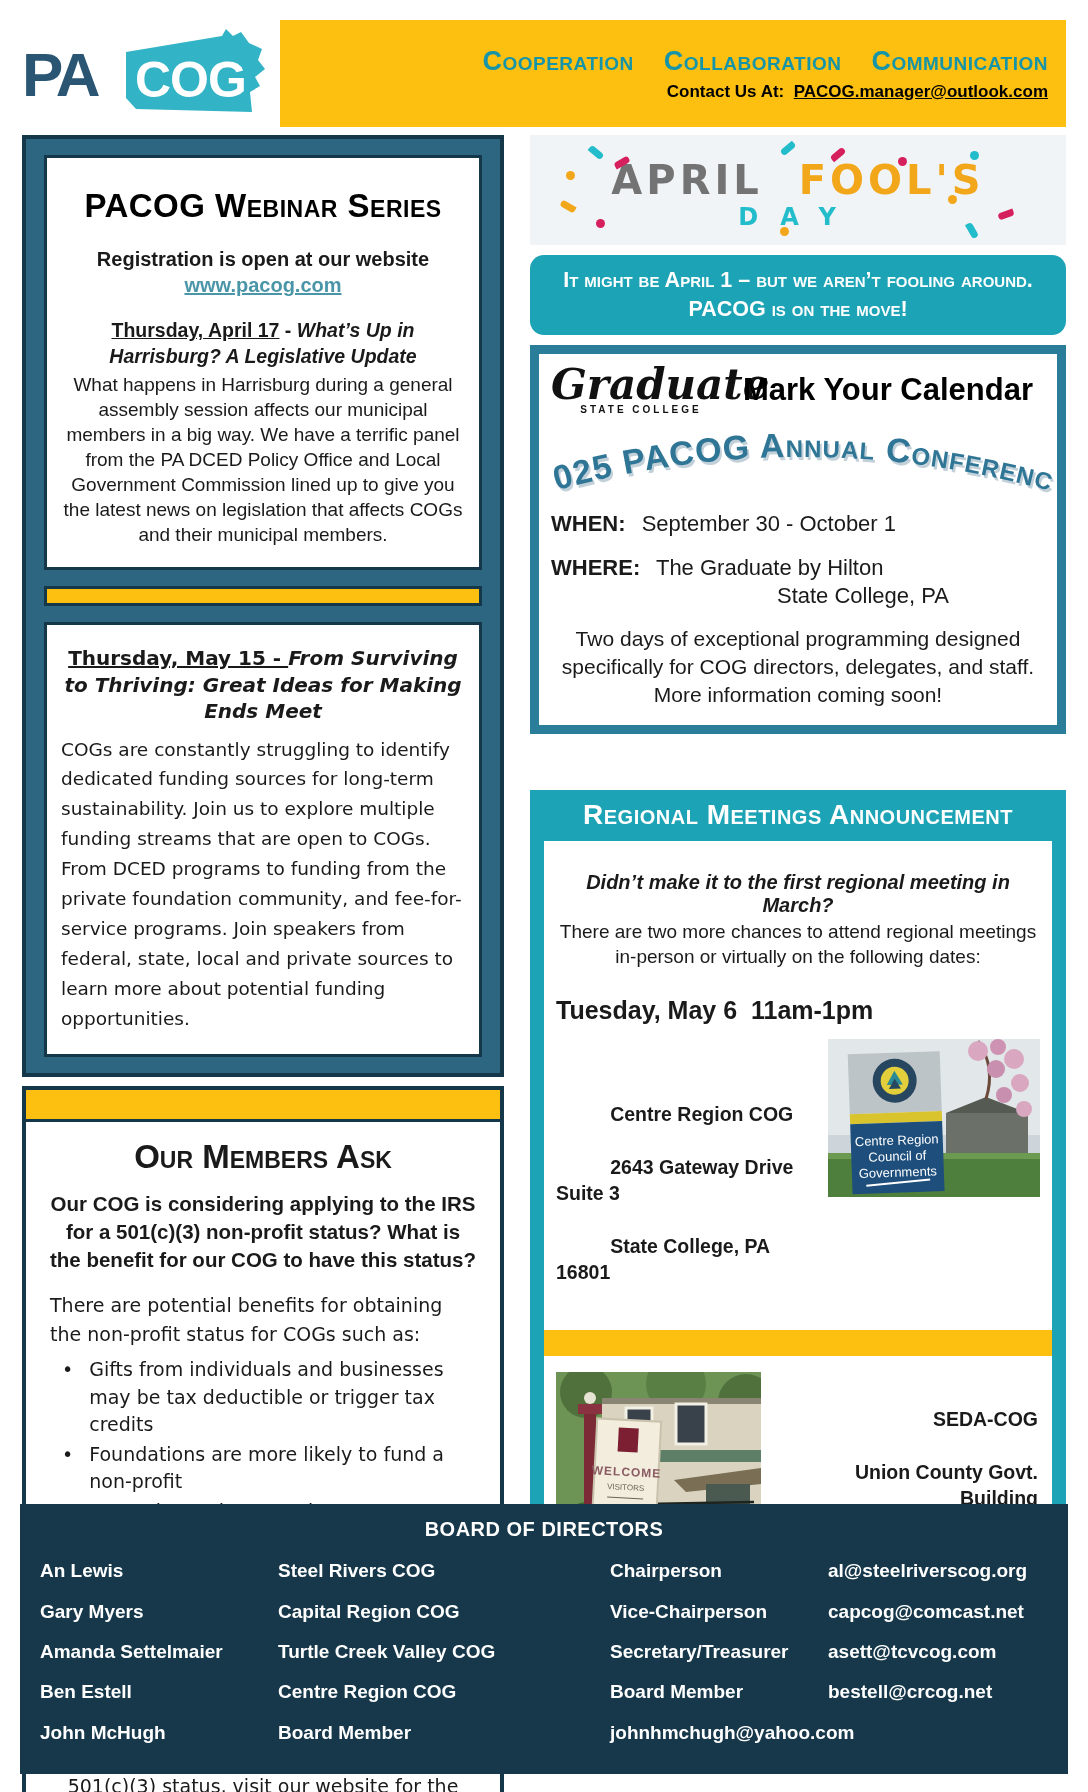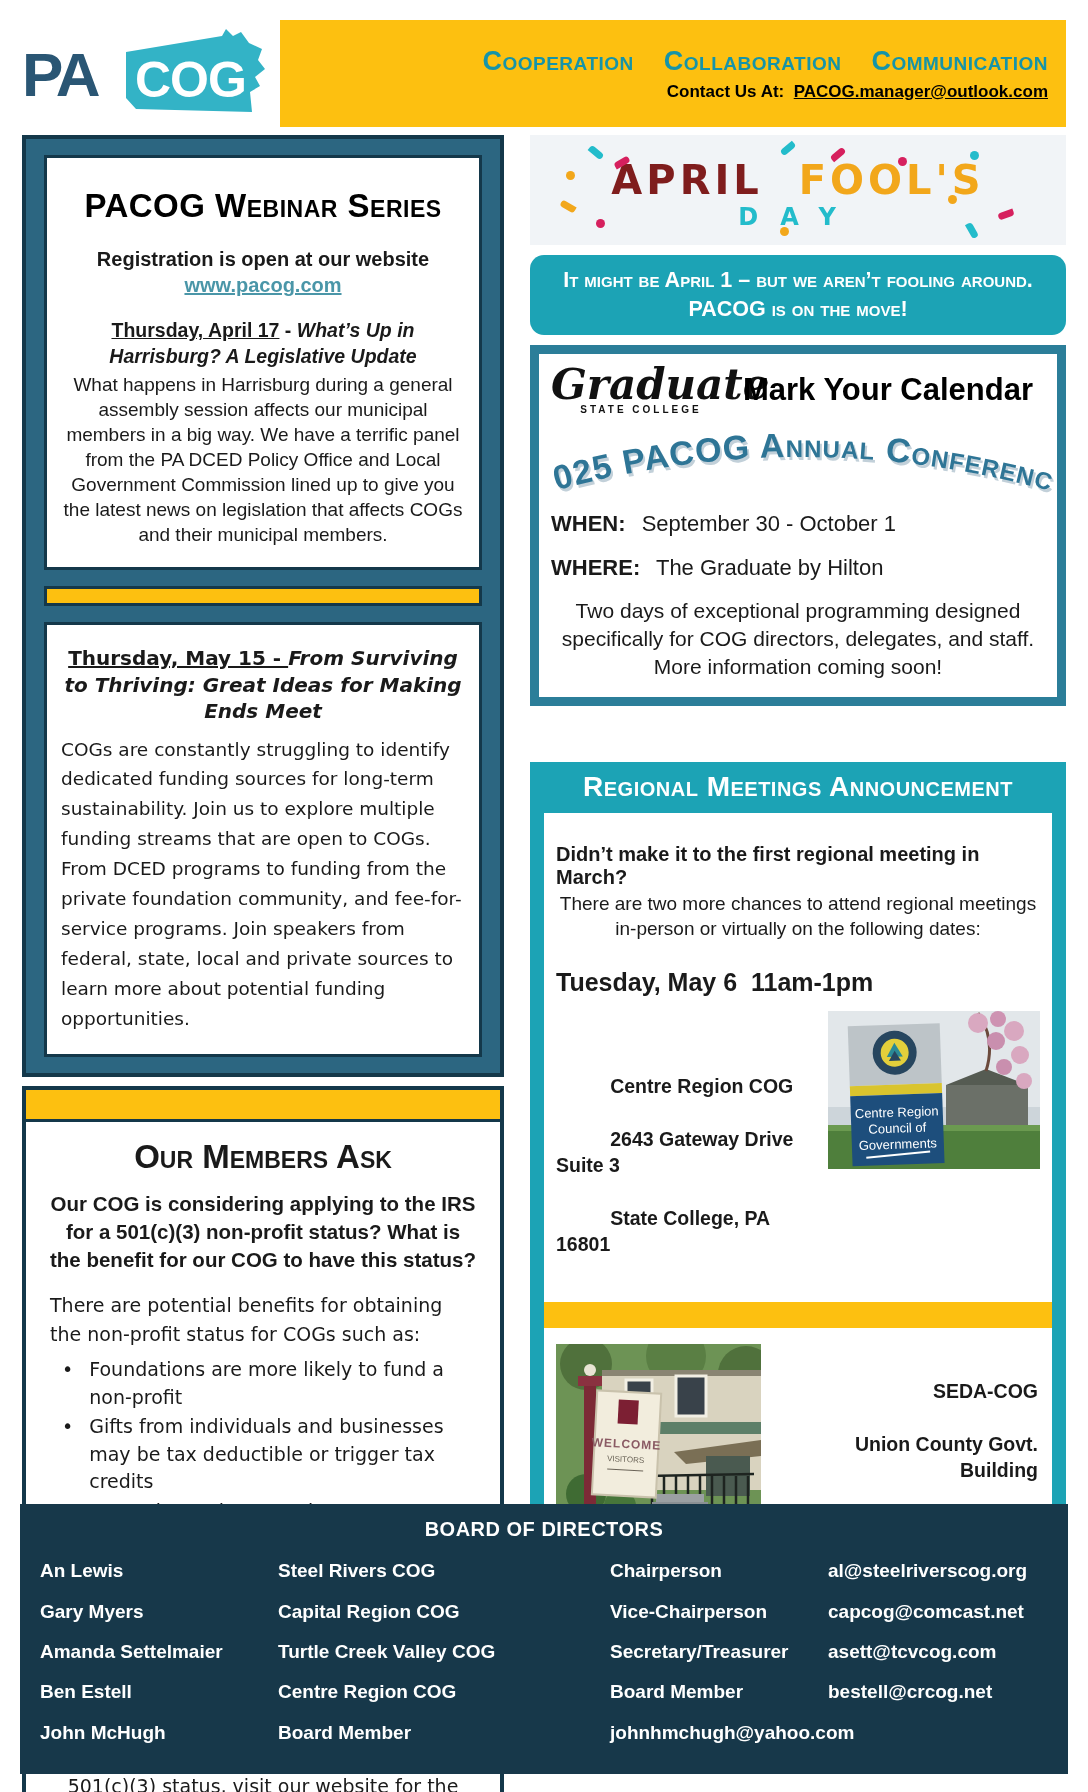--- a/index.html
+++ b/index.html
@@ -61,21 +61,21 @@
   .mb-question { text-align:center; font-weight:bold; font-size:20.5px; line-height:1.35; margin-bottom:18px;}
   .mb-intro { font-size:19px; line-height:1.5; margin-bottom:8px; }
   .bullets { padding-left:6px; }
   .bullet { display:flex; font-size:19px; line-height:1.45; margin-bottom:2px; }
   .bullet::before { content:"•"; margin:0 16px 0 6px; }
   .mb-outro { text-align:center; font-size:19px; line-height:1.5; margin-top:20px; }
 
   
   .af-banner { height:110px; background:#F1F4F7; position:relative; overflow:hidden; text-align:center; }
   .af-line1 { padding-top:22px; font-family:"DejaVu Sans",sans-serif; font-weight:bold; font-size:40px; letter-spacing:4px; }
-  .af-w1 { color:#7f1d1d; }
+  .af-w1 { color:#737373; }
   .af-w2 { color:#F2A71B; margin-left:18px; }
   .af-line2 { font-family:"DejaVu Sans",sans-serif; font-weight:bold; font-size:24px; color:#23BCCB; letter-spacing:22px; margin-top:0px; }
   .cf { position:absolute; }
   .cf.dot { width:9px; height:9px; border-radius:50%; }
   .cf.drop { width:16px; height:7px; border-radius:8px 8px 8px 0; }
   .c-pink { background:#D6205E; } .c-teal { background:#23BCCB; } .c-amber { background:#F2A71B; }
 
   .notice {
     background:#1CA3B5; border-radius:14px; color:#fff; text-align:center;
     padding:11px 6px; margin-top:10px; font-weight:bold; font-size:21.5px; line-height:1.35;
@@ -98,21 +98,21 @@
 
   
   .regional-header {
     background:#1CA3B5; color:#fff; text-align:center; font-weight:bold;
     font-size:28px; padding:9px 4px 10px; margin-top:56px; letter-spacing:.5px;
   }
   .regional-body {
     border-left:14px solid #1CA3B5; border-right:14px solid #1CA3B5; border-bottom:14px solid #1CA3B5;
     background:#fff; padding:30px 12px 14px;
   }
-  .r-q { font-weight:bold; font-size:20px; }
+  .r-q { text-align:center; font-weight:bold; font-size:20px;font-style:italic; }
   .r-sub { text-align:center; font-size:19px; line-height:1.35; margin-top:2px; }
   .m-date { font-weight:bold; font-size:25px; margin-top:26px; }
   .m1-row { display:flex; margin-top:14px; }
   .m1-text { flex:1; font-weight:bold; font-size:19.5px; line-height:1.35; margin-top:36px; }
   .gold-strip { background:#FDC010; height:26px; margin:18px -12px 0; }
   .m2-row { display:flex; margin-top:16px; }
   .m2-text { flex:1; font-weight:bold; font-size:19.5px; line-height:1.35; text-align:right; margin-top:8px; padding-right:2px;}
   .shout { text-align:center; font-size:19px; line-height:1.4; margin-top:20px; }
   .shout .b { font-weight:bold; }
   .shout .link { font-weight:bold; }
@@ -176,24 +176,24 @@
     </div>
 
     <div class="members">
       <div class="band-top"></div>
       <div class="members-content">
         <div class="mb-title sc">Our Members Ask</div>
         <div class="mb-question">Our COG is considering applying to the IRS for a 501(c)(3) non-profit status? What is the benefit for our COG to have this status?</div>
         <div class="mb-intro round">There are potential benefits for obtaining the non-profit status for COGs such as:</div>
         <div class="bullets round">
           <div class="bullet">
-              <span>Foundations are more likely to fund a non-profit</span>
+              <span>Gifts from individuals and businesses may be tax deductible or trigger tax credits</span>
             </div>
           <div class="bullet">
-              <span>Gifts from individuals and businesses may be tax deductible or trigger tax credits</span>
+              <span>Foundations are more likely to fund a non-profit</span>
             </div>
           <div class="bullet">
               <span>It may be easier to seek corporate sponsorship</span>
             </div>
           <div class="bullet">
               <span>Some state and federal funding programs are only available to non-profit corporations.</span>
             </div>
         </div>
         <div class="mb-outro round">
           <span>Although there may be some advantages, the process is a bit complicated and will require legal counsel. For a comprehensive discussion of the pros and cons of seeking 501(c)(3) status, visit our website for the training PowerPoint and video at</span><br>
@@ -249,20 +249,21 @@
         </svg>
       </div>
       <div class="when-line">
         <b>WHEN:</b>
         <span>September 30 - October 1</span>
       </div>
       <div class="when-line" style="margin-top:18px">
         <b>WHERE:</b>
         <span>The Graduate by Hilton</span>
       </div>
+      <div class="where2">State College, PA</div>
       <div class="cal-body">Two days of exceptional programming designed specifically for COG directors, delegates, and staff. More information coming soon!</div>
     </div>
 
     <div class="regional-header sc">Regional Meetings Announcement</div>
     <div class="regional-body">
       <div class="r-q">Didn’t make it to the first regional meeting in March?</div>
       <div class="r-sub">There are two more chances to attend regional meetings in-person or virtually on the following dates:</div>
 
       <div class="m-date pre">Tuesday, May 6  11am-1pm</div>
       <div class="m1-row">

